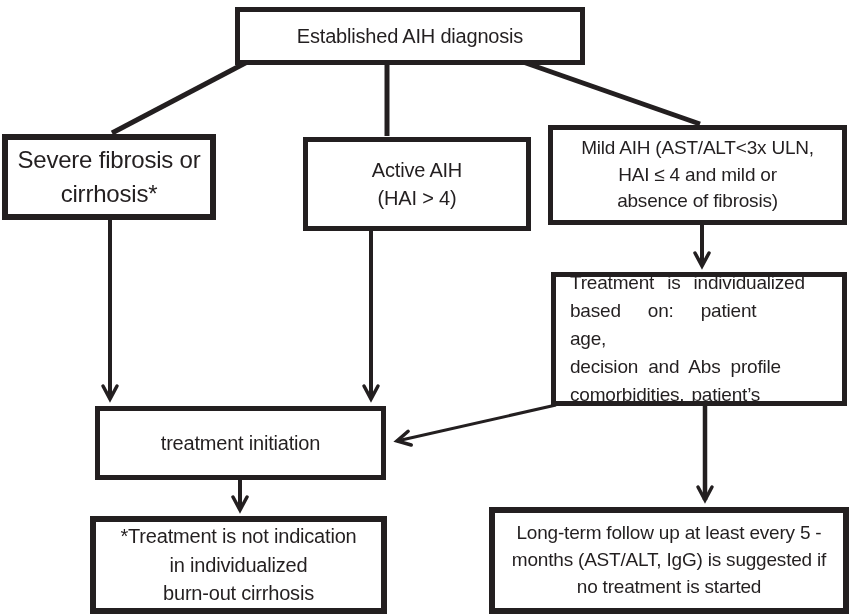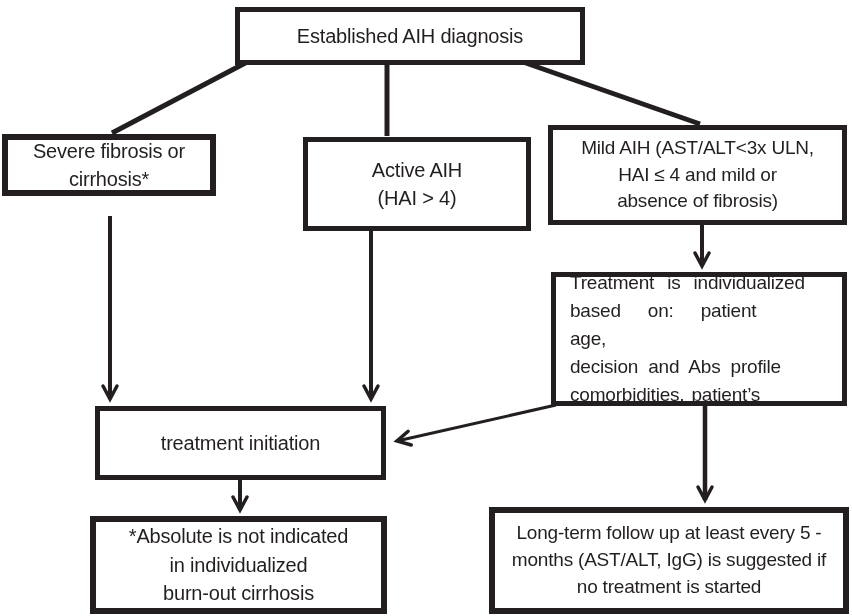--- a/index.html
+++ b/index.html
@@ -33,21 +33,21 @@
     align-items: center;
     justify-content: center;
     text-align: center;
     line-height: 1.42;
     letter-spacing: -0.2px;
   }
   .node .line { width: 100%; }
 
   
   .n-established { left: 217px; top: 7px;  width: 350px; height: 58px;  font-size: 20px; margin-left: 18px; }
-  .n-severe      { left: 2px;   top: 134px; width: 214px; height: 62px; font-size: 20px; border-width: 6px; }
+  .n-severe      { left: 2px;   top: 134px; width: 214px; height: 86px; font-size: 24px; border-width: 6px; }
   .n-active      { left: 268px; top: 137px; width: 228px; height: 94px; font-size: 20px; margin-left: 35px; }
   .n-mild        { left: 548px; top: 125px; width: 299px; height: 100px; font-size: 19px; }
   .n-individualized {
     left: 551px; top: 272px; width: 296px; height: 134px;
     font-size: 19px; text-align: left; align-items: flex-start;
     padding: 4px 28px 4px 14px; justify-content: center; line-height: 1.48;
   }
   .n-absolute    { left: 95px;  top: 406px; width: 291px; height: 74px;  font-size: 20px; }
   .n-burnout     { left: 90px;  top: 516px; width: 297px; height: 98px;  font-size: 20px; border-width: 6px; }
   .n-followup    { left: 489px; top: 507px; width: 360px; height: 107px; font-size: 19px; border-width: 6px; }
@@ -105,21 +105,21 @@
     <div class="line ind-l2">based on: patient age,</div>
     <div class="line ind-l4">decision and Abs profile</div>
     <div class="line ind-l3">comorbidities, patient’s</div>
   </div>
 
   <div class="node n-absolute">
     <div class="line">treatment initiation</div>
   </div>
 
   <div class="node n-burnout">
-    <div class="line">*Absolute is not indicated</div>
+    <div class="line">*Treatment is not indication</div>
     <div class="line">in individualized</div>
     <div class="line">burn-out cirrhosis</div>
   </div>
 
   <div class="node n-followup">
     <div class="line">Long-term follow up at least every 5 -</div>
     <div class="line">months (AST/ALT, IgG) is suggested if</div>
     <div class="line">no treatment is started</div>
   </div>
 

